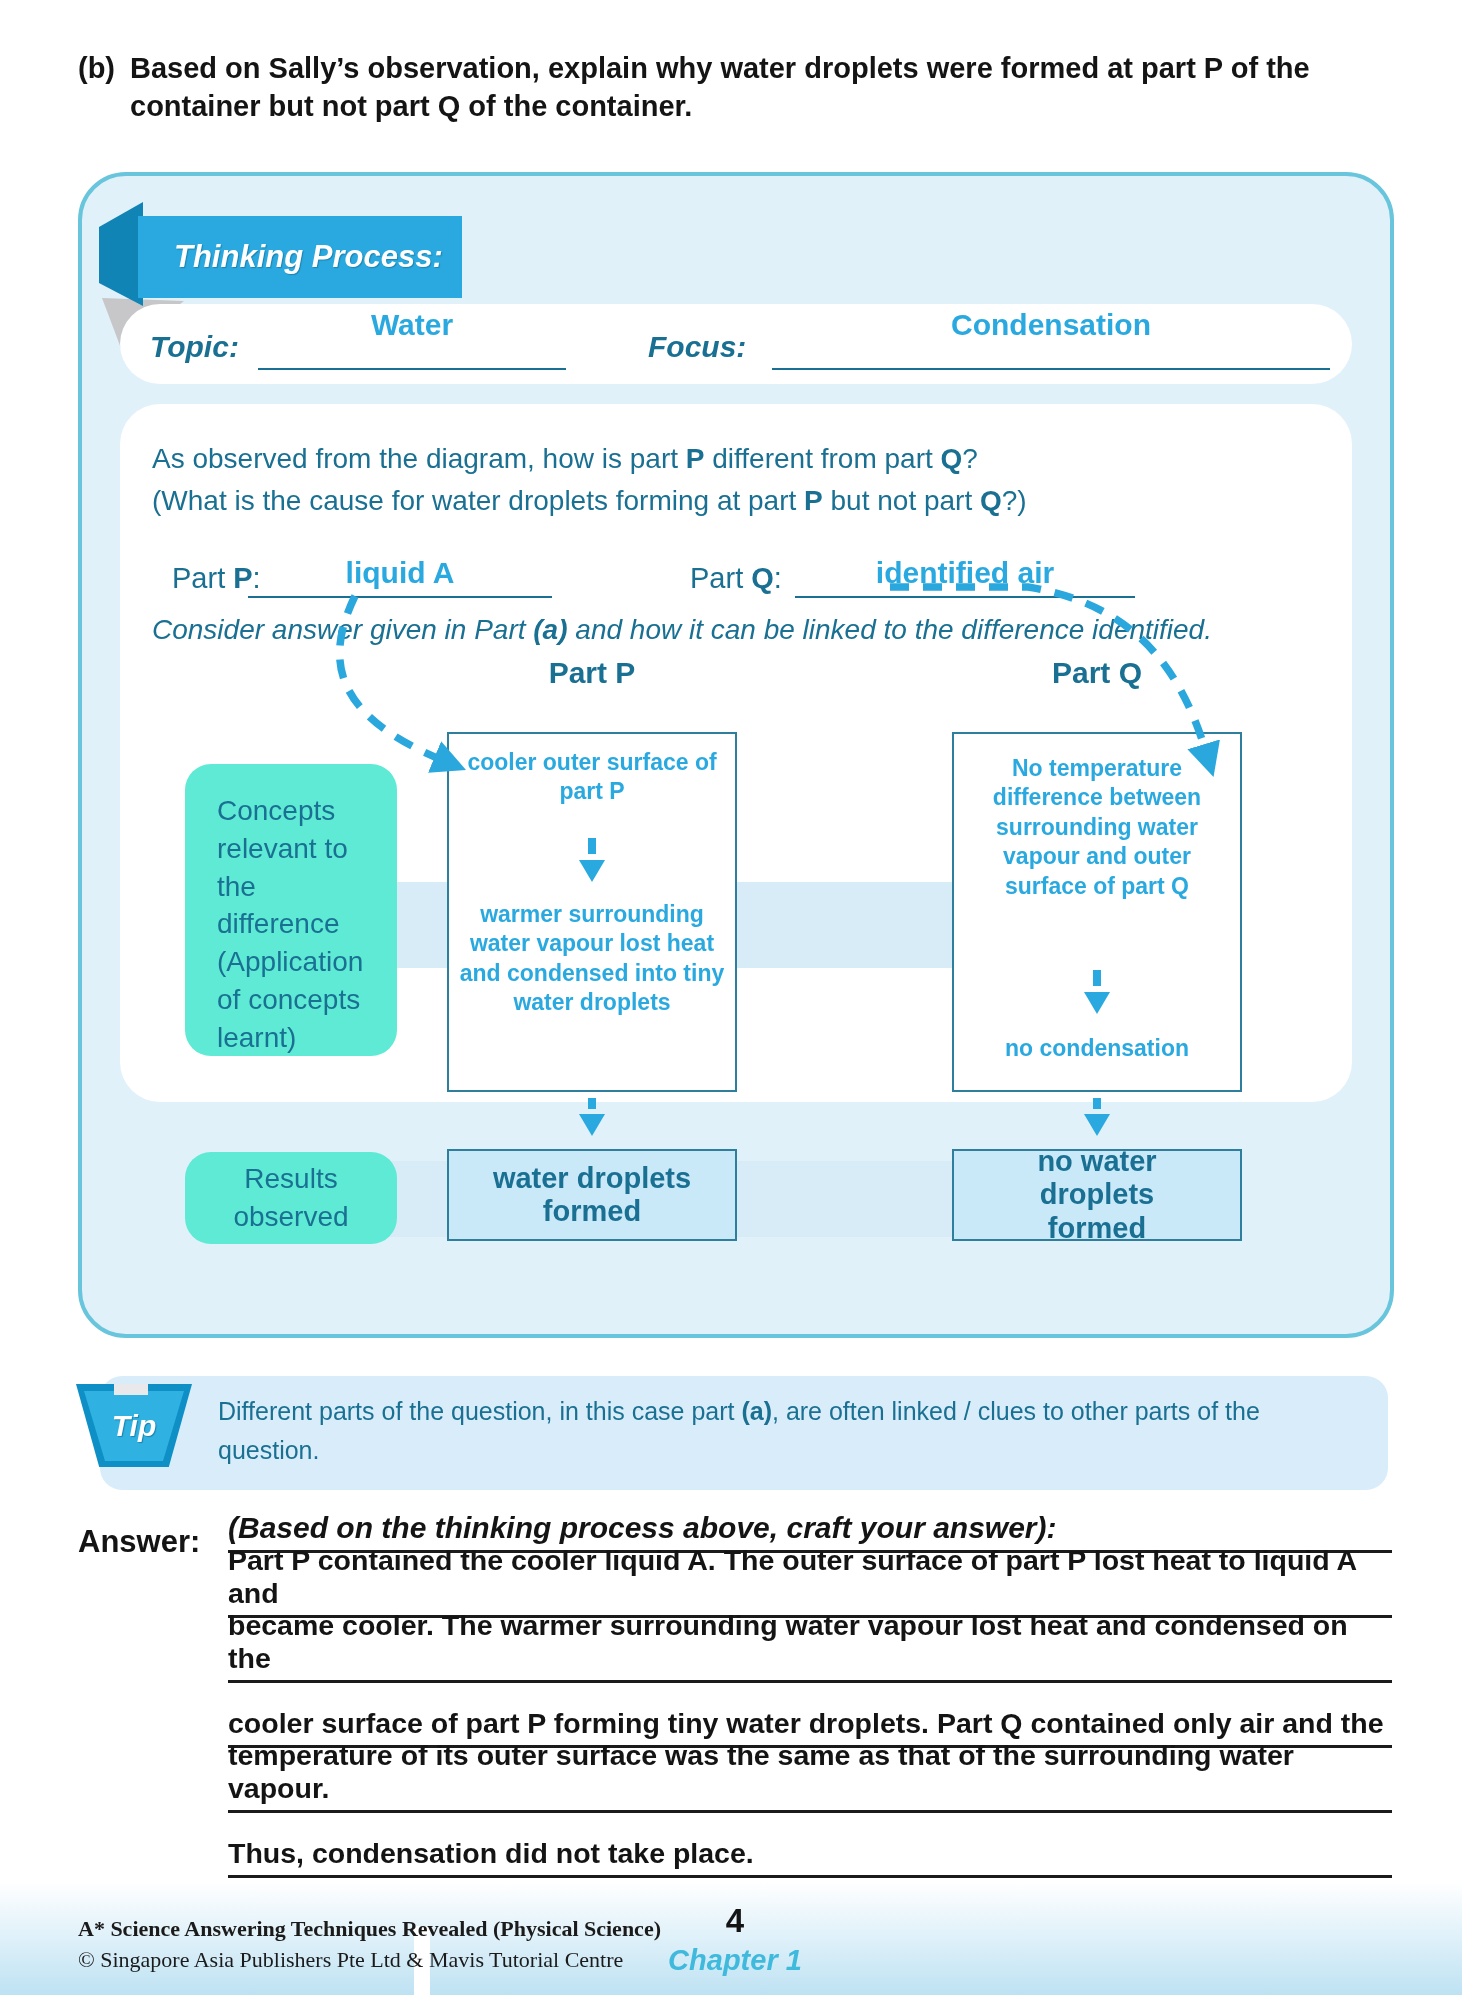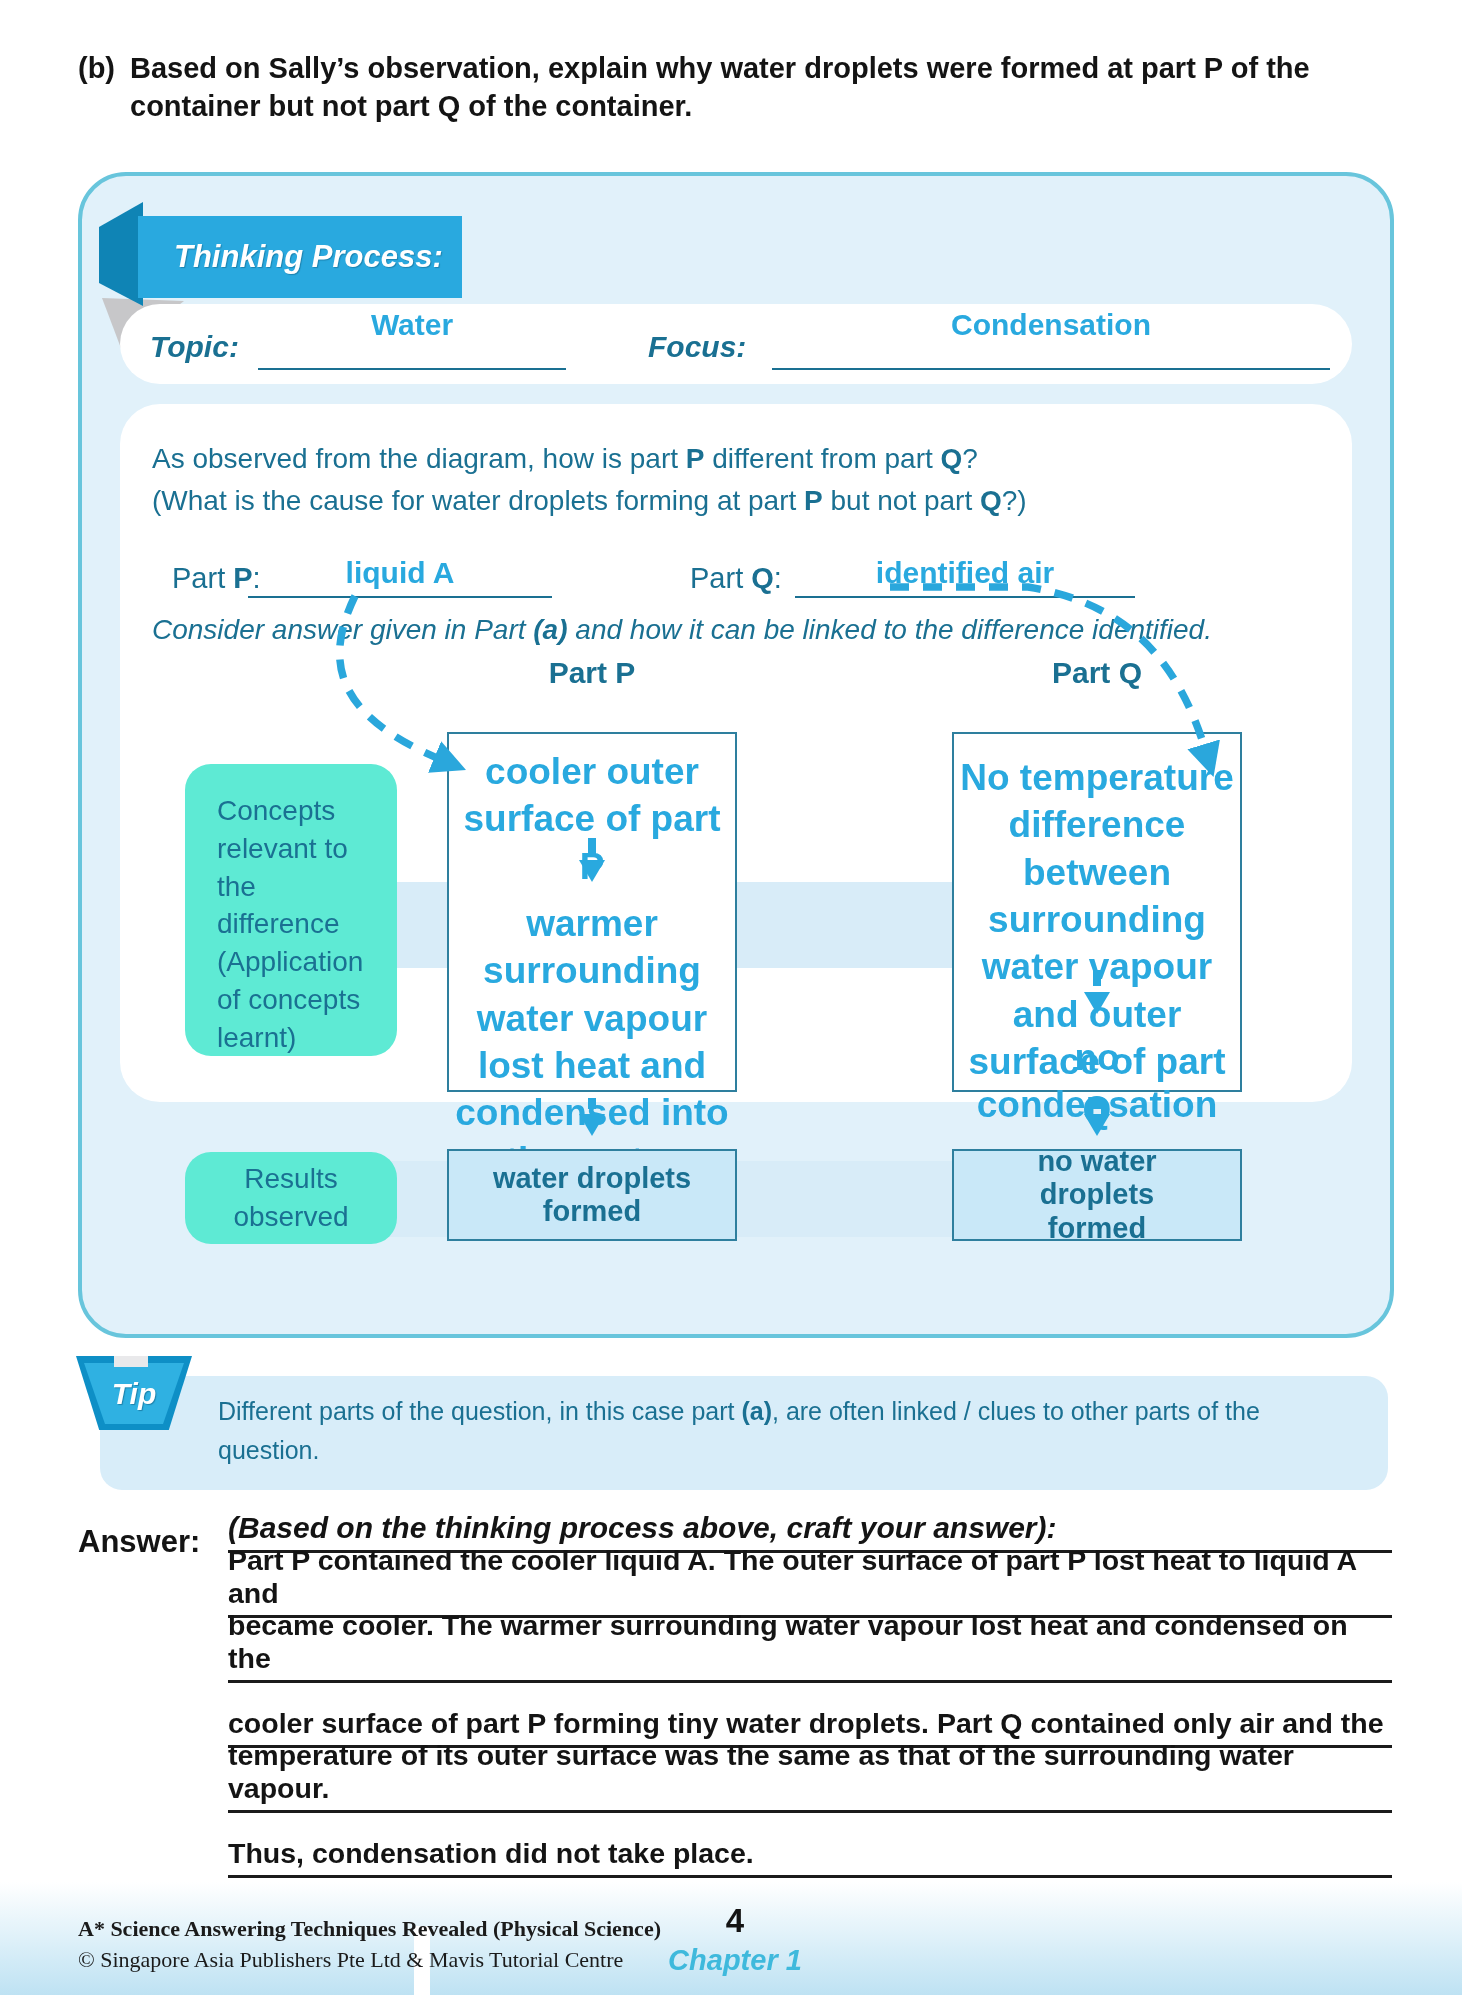--- a/index.html
+++ b/index.html
@@ -53,21 +53,21 @@
               font-size:28px;line-height:1.35;z-index:1;}
   .concepts-label{left:65px;top:360px;width:212px;height:292px;padding:28px 0 0 32px;box-sizing:border-box;}
   .concepts-label .inner{width:158px;}
   .results-label{left:65px;top:748px;width:212px;height:92px;display:flex;align-items:center;
                  justify-content:center;text-align:center;}
   .results-label .inner{width:140px;}
 
   
   .concept{position:absolute;top:328px;width:290px;height:360px;background:#fff;
            border:2.5px solid #2E7F9E;box-sizing:border-box;z-index:1;
-           color:#29A9DF;font-weight:bold;font-size:37px;line-height:1.28;text-align:center;}
+           color:#29A9DF;font-weight:bold;font-size:23px;line-height:1.28;text-align:center;}
   .concept .t1{position:absolute;left:6px;right:6px;}
   .concept .t2{position:absolute;left:6px;right:6px;}
 
   
   .result{position:absolute;top:745px;width:290px;height:92px;background:#C9E8F8;
           border:2.5px solid #2E7F9E;box-sizing:border-box;display:flex;align-items:center;
           justify-content:center;text-align:center;color:#1A7092;font-weight:bold;
           font-size:29px;line-height:1.15;z-index:1;}
   .result .inner{width:220px;}
 
@@ -78,21 +78,21 @@
   .va .hd{width:0;height:0;border-left:13px solid transparent;border-right:13px solid transparent;
           border-top:22px solid #29A9DF;}
 
   .overlay{position:absolute;left:0;top:0;z-index:2;pointer-events:none;}
 
   
   .tip-bg{position:absolute;left:100px;top:1376px;width:1288px;height:114px;background:#D8EDF9;
           border-radius:22px;}
   .tip-text{position:absolute;left:118px;top:16px;width:1150px;font-size:25px;
             line-height:1.55;color:#1A7092;}
-  .tip-badge{position:absolute;left:76px;top:1356px;width:116px;height:74px;
+  .tip-badge{position:absolute;left:76px;top:1384px;width:116px;height:83px;
              clip-path:polygon(0 0,100% 0,80% 100%,20% 100%);background:#0E8FC6;z-index:2;}
   .tip-badge .in{position:absolute;left:8px;top:7px;right:8px;bottom:6px;
              clip-path:polygon(0 0,100% 0,79% 100%,21% 100%);background:#2FB1E2;
              display:flex;align-items:center;justify-content:center;color:#fff;
              font-weight:bold;font-style:italic;font-size:30px;text-shadow:1px 1px 1px rgba(0,60,90,.4);}
   .tip-notch{position:absolute;left:38px;top:0;width:34px;height:11px;background:#E9E9EB;}
 
   
   .answer-label{position:absolute;left:78px;top:1524px;font-weight:bold;font-size:31px;color:#141414;}
   .ans-lines{position:absolute;left:228px;top:1488px;width:1164px;}

